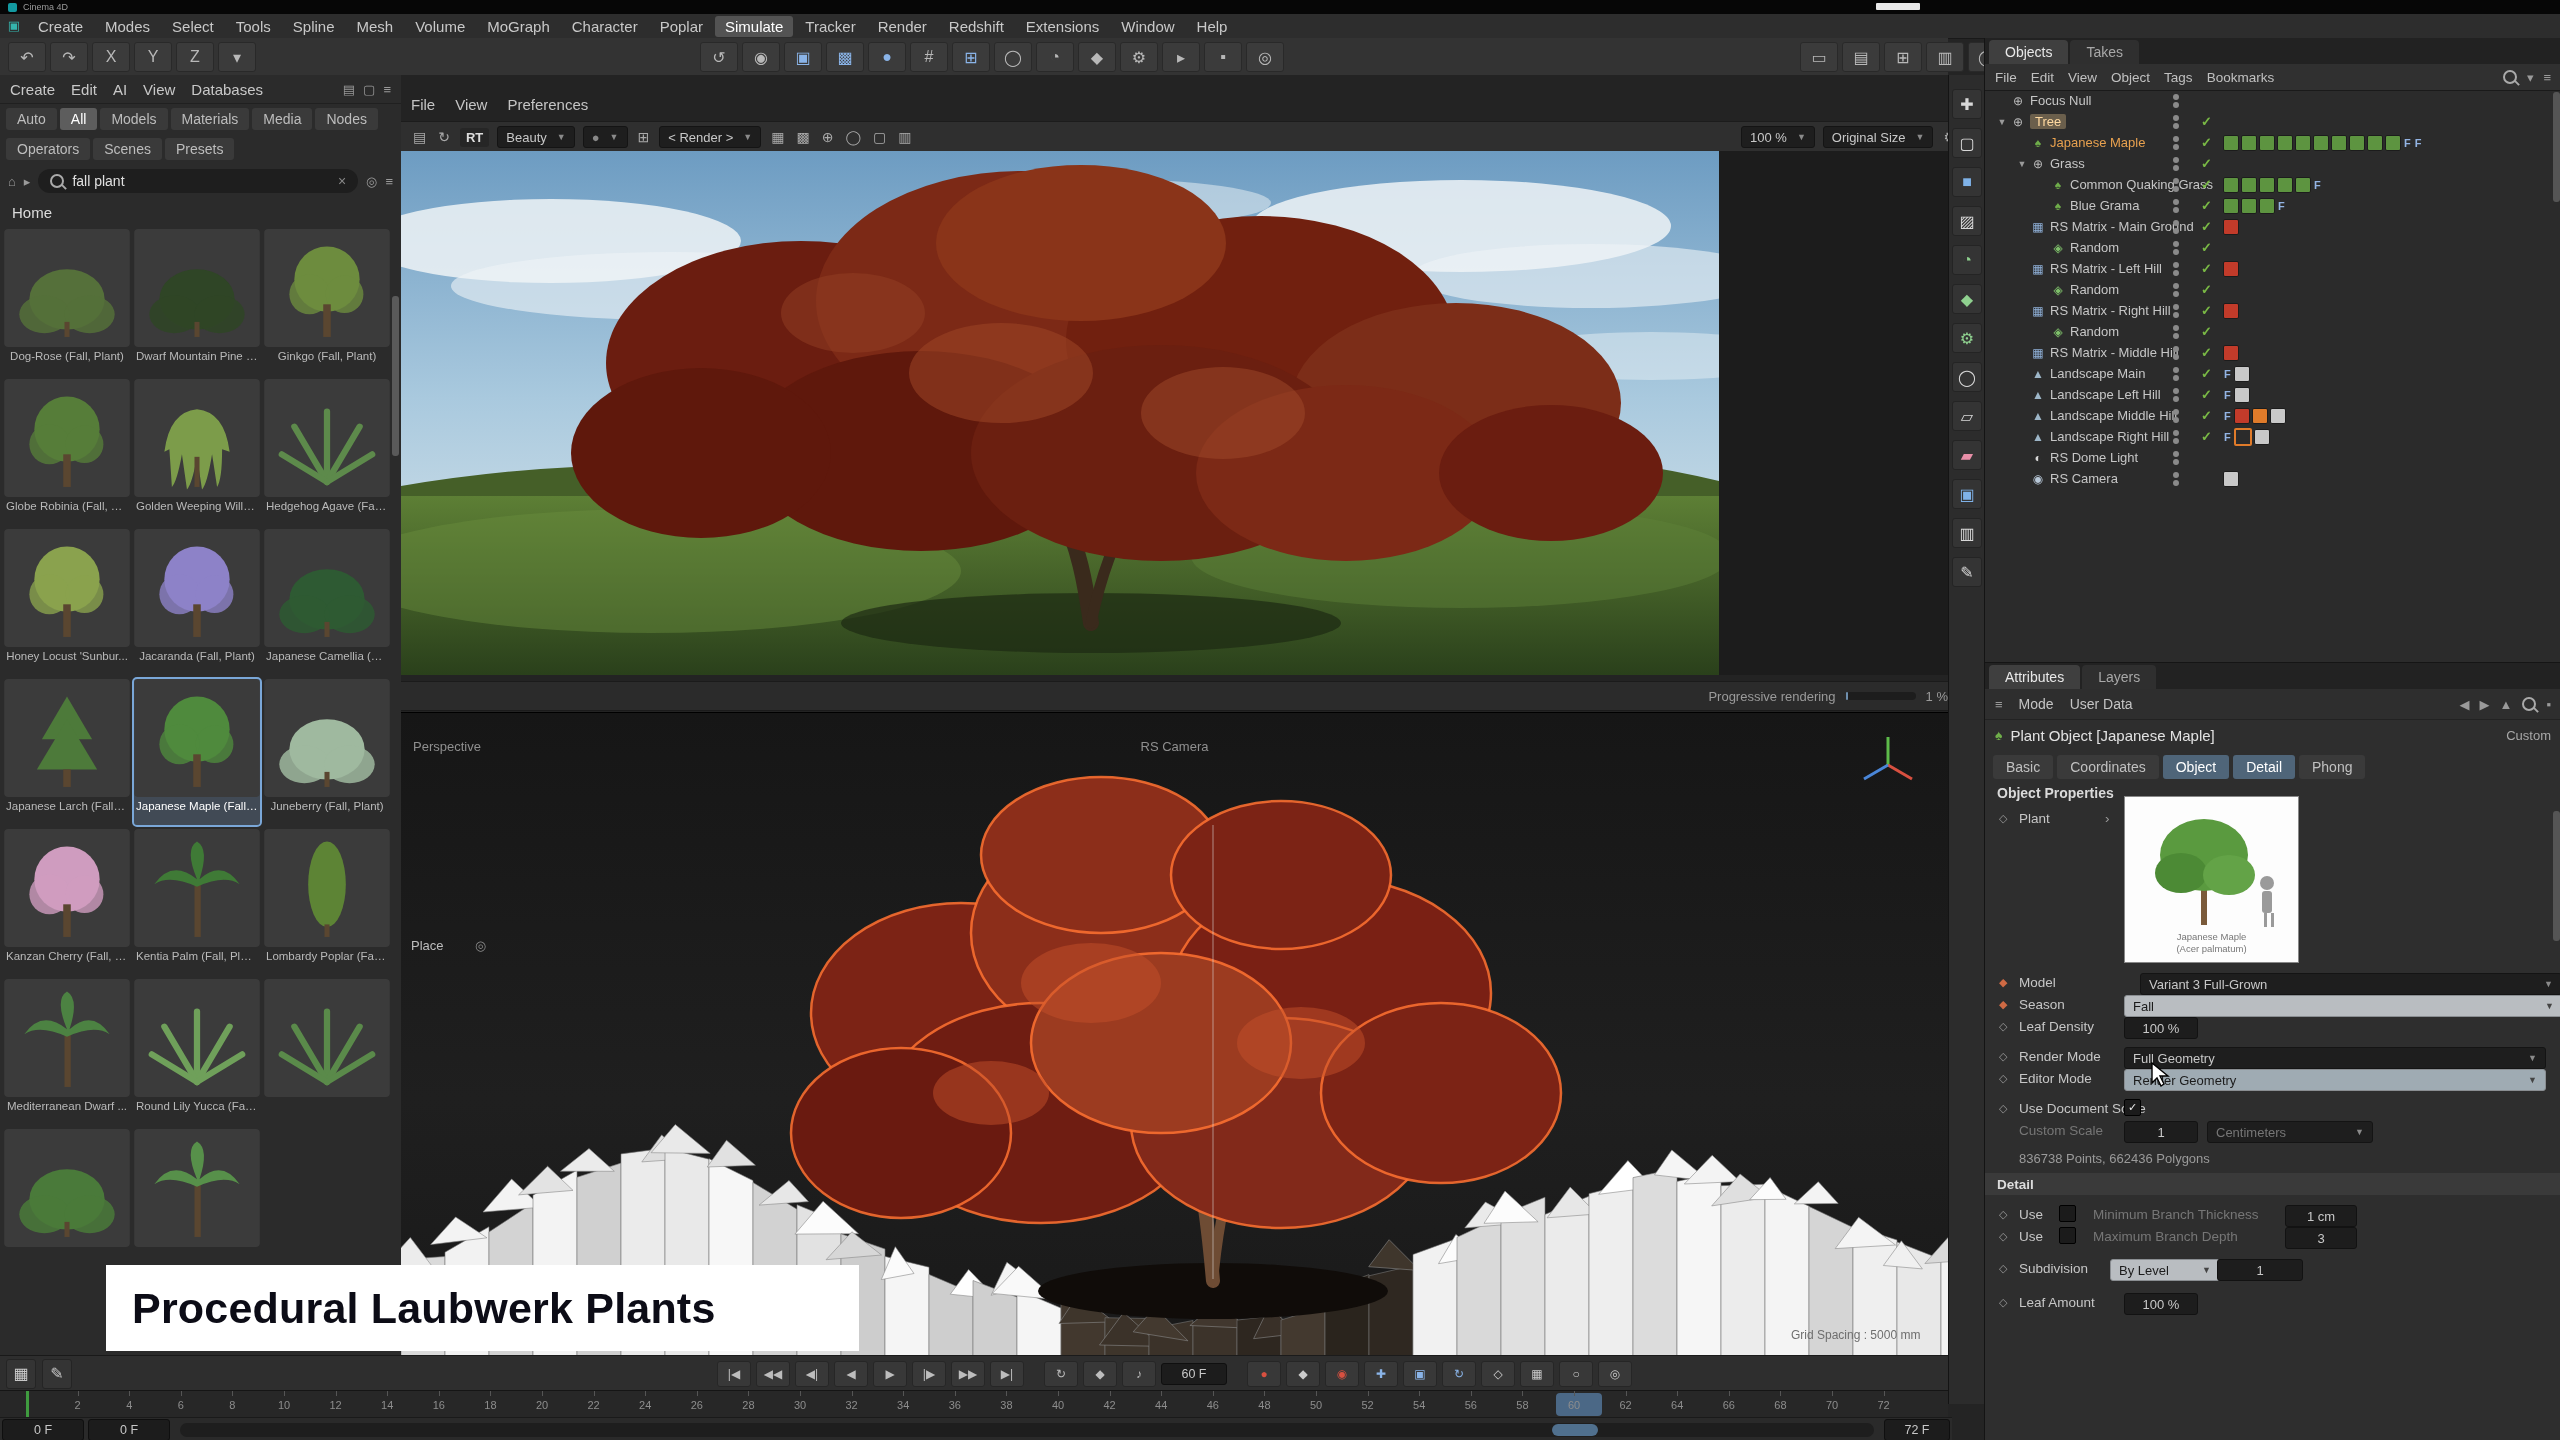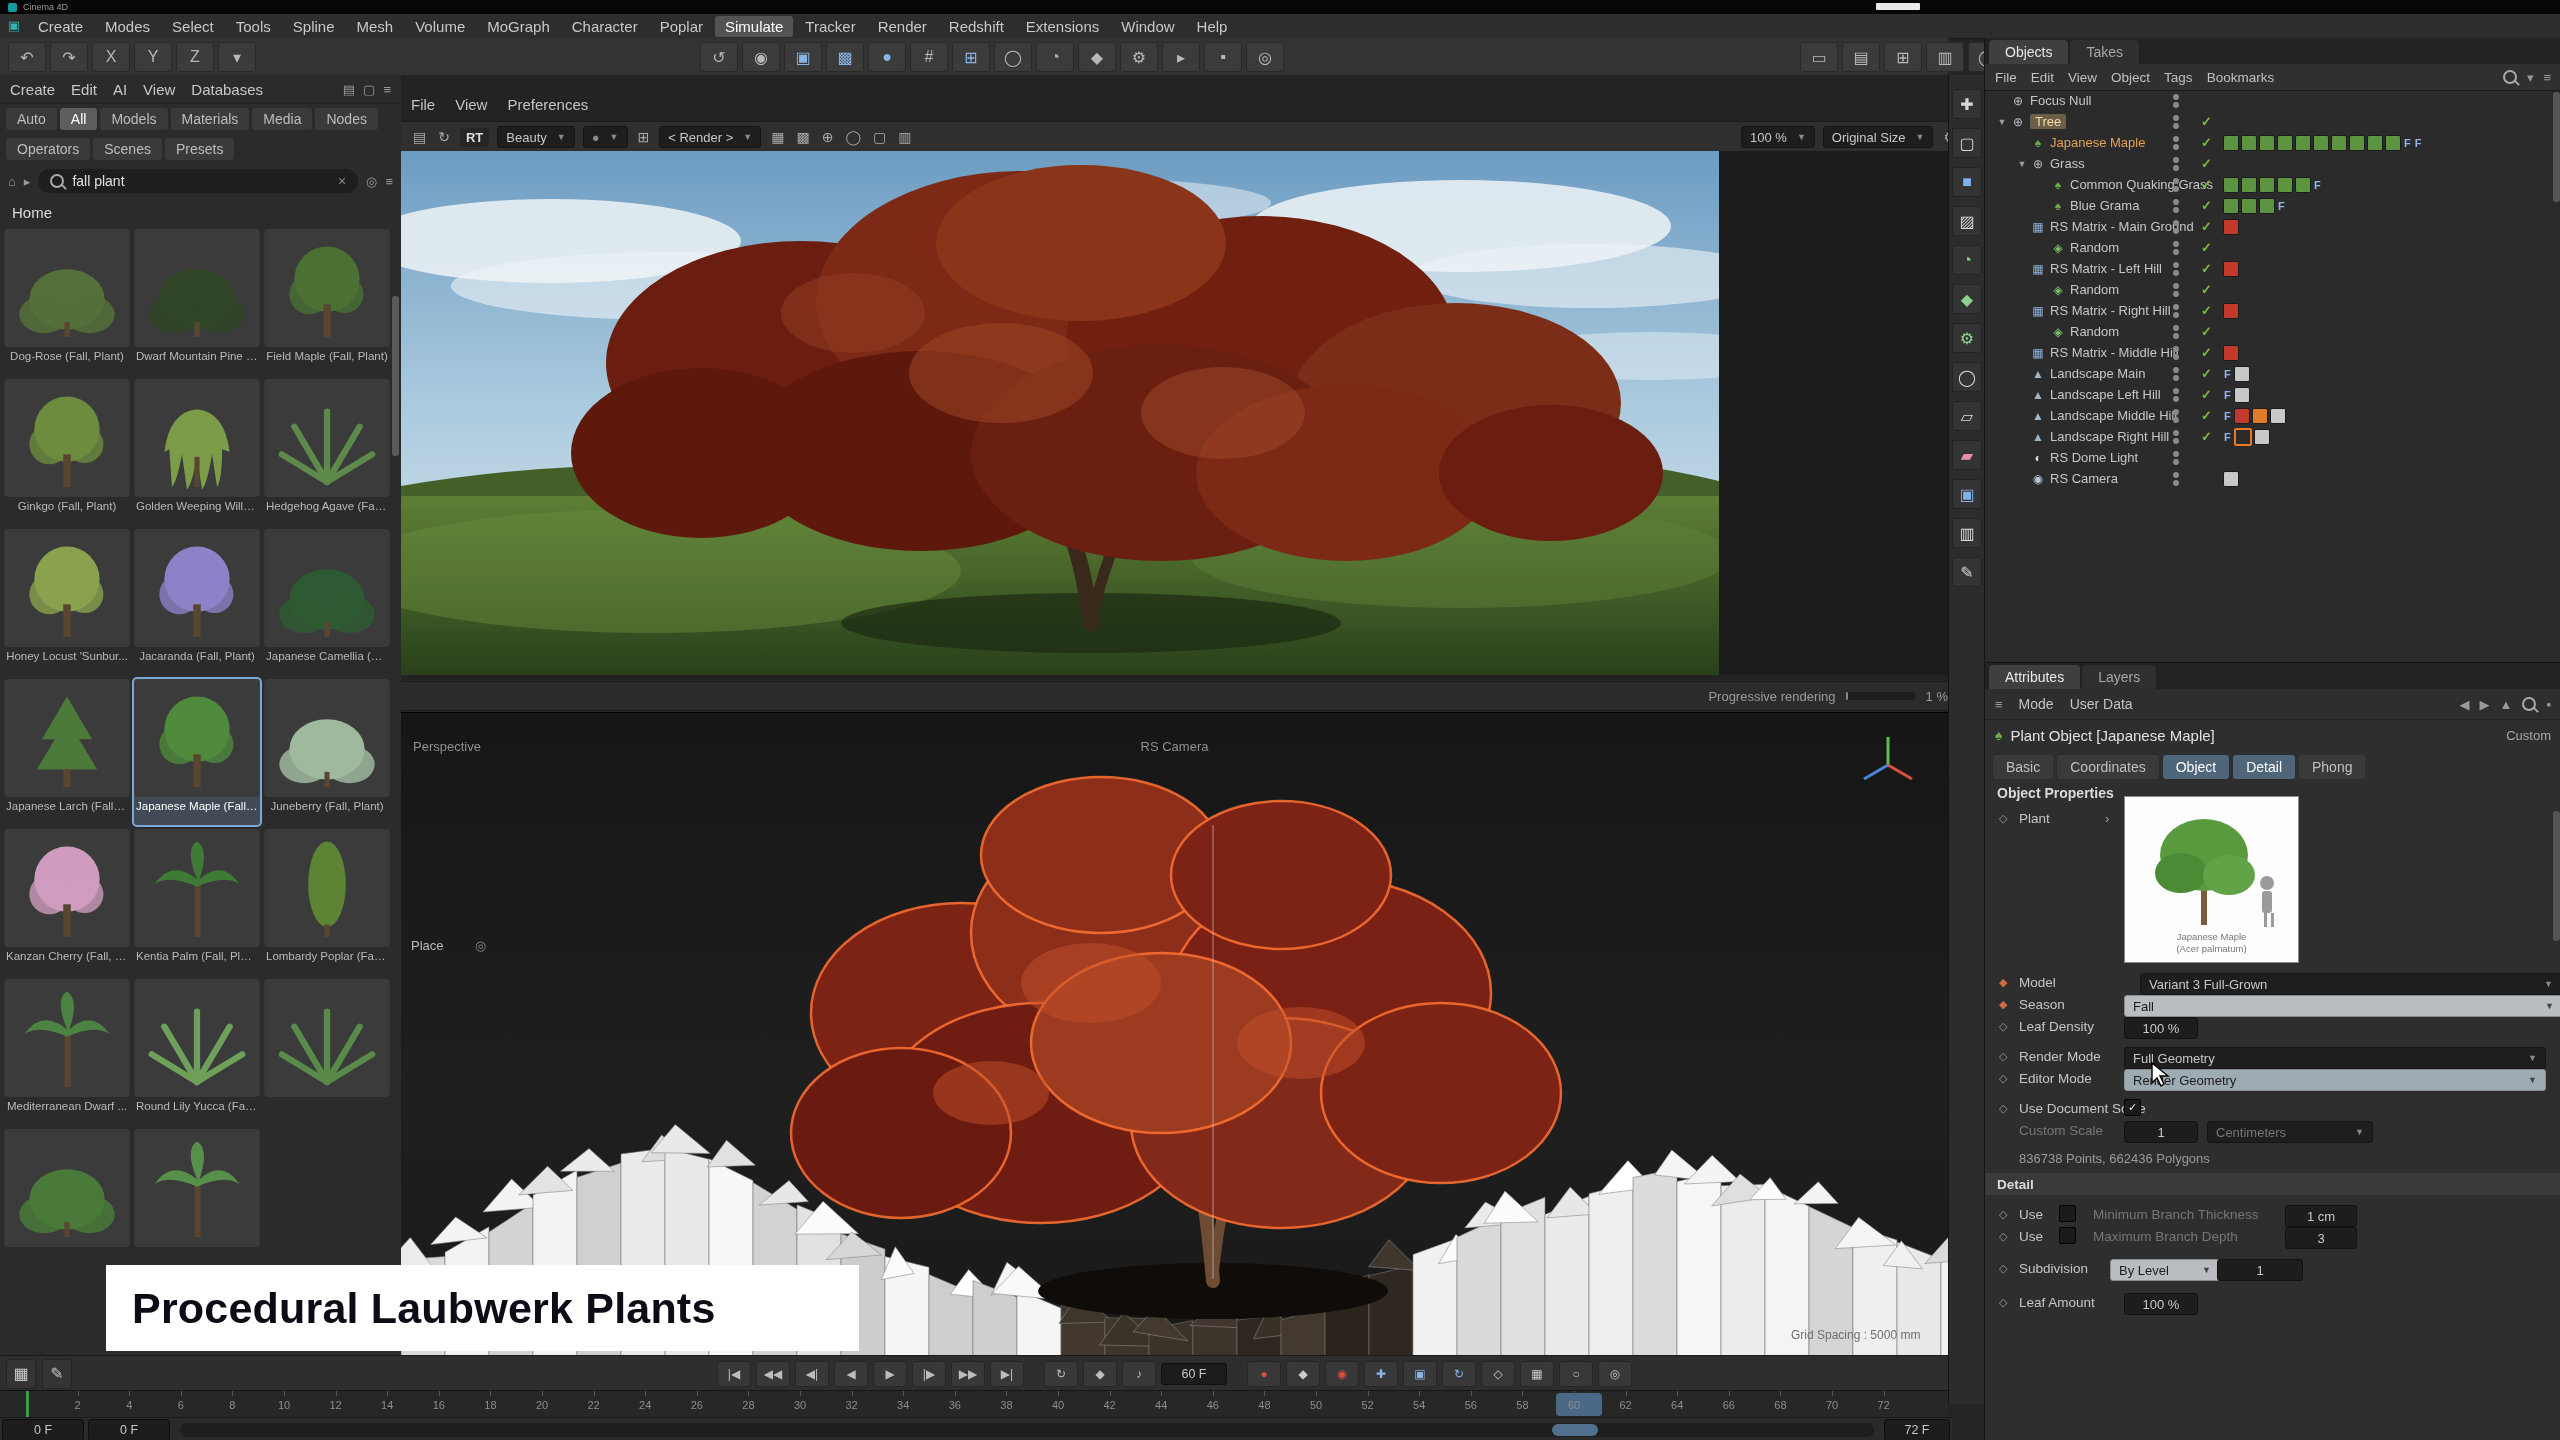--- a/index.html
+++ b/index.html
@@ -244,36 +244,36 @@
             <ellipse cx="50" cy="56" rx="30" ry="24" fill="#2f4526"></ellipse>
             <ellipse cx="32" cy="68" rx="20" ry="15" fill="#2f4526" opacity=".85"></ellipse>
             <ellipse cx="68" cy="68" rx="20" ry="15" fill="#2f4526" opacity=".85"></ellipse>
             <rect x="48" y="74" width="4" height="12" fill="#5a4630"></rect>
           </svg>
           <div class="tlabel">Dwarf Mountain Pine (...</div>
         </div>
         <div class="tile">
           <svg viewBox="0 0 100 94" width="126" height="118" style="border-radius:3px;display:block;">
             <rect width="100" height="94" rx="3" fill="#3b3b3b"></rect>
-            <circle cx="50" cy="40" r="26" fill="#4a7034"></circle>
-            <circle cx="36" cy="52" r="16" fill="#4a7034" opacity=".8"></circle>
-            <circle cx="64" cy="52" r="15" fill="#4a7034" opacity=".8"></circle>
-            <rect x="47" y="60" width="6" height="26" fill="#5a4630"></rect>
-          </svg>
-          <div class="tlabel">Field Maple (Fall, Plant)</div>
-        </div>
-        <div class="tile">
-          <svg viewBox="0 0 100 94" width="126" height="118" style="border-radius:3px;display:block;">
-            <rect width="100" height="94" rx="3" fill="#3b3b3b"></rect>
             <circle cx="50" cy="40" r="26" fill="#6d8c3e"></circle>
             <circle cx="36" cy="52" r="16" fill="#6d8c3e" opacity=".8"></circle>
             <circle cx="64" cy="52" r="15" fill="#6d8c3e" opacity=".8"></circle>
             <rect x="47" y="60" width="6" height="26" fill="#5a4630"></rect>
           </svg>
           <div class="tlabel">Ginkgo (Fall, Plant)</div>
+        </div>
+        <div class="tile">
+          <svg viewBox="0 0 100 94" width="126" height="118" style="border-radius:3px;display:block;">
+            <rect width="100" height="94" rx="3" fill="#3b3b3b"></rect>
+            <circle cx="50" cy="40" r="26" fill="#567d39"></circle>
+            <circle cx="36" cy="52" r="16" fill="#567d39" opacity=".8"></circle>
+            <circle cx="64" cy="52" r="15" fill="#567d39" opacity=".8"></circle>
+            <rect x="47" y="60" width="6" height="26" fill="#5a4630"></rect>
+          </svg>
+          <div class="tlabel">Globe Robinia (Fall, Pl...</div>
         </div>
         <div class="tile">
           <svg viewBox="0 0 100 94" width="126" height="118" style="border-radius:3px;display:block;">
             <rect width="100" height="94" rx="3" fill="#3b3b3b"></rect>
             <path d="M24,58 Q28,26 50,24 Q72,26 76,58 L70,56 Q70,80 66,86 L62,60 Q58,84 54,88 L50,62 Q46,84 42,88 L38,60 Q34,82 30,86 L28,56 Z" fill="#7c9c4a"></path>
             <rect x="48" y="62" width="4" height="24" fill="#5a4630"></rect>
           </svg>
           <div class="tlabel">Golden Weeping Willo...</div>
         </div>
         <div class="tile">

